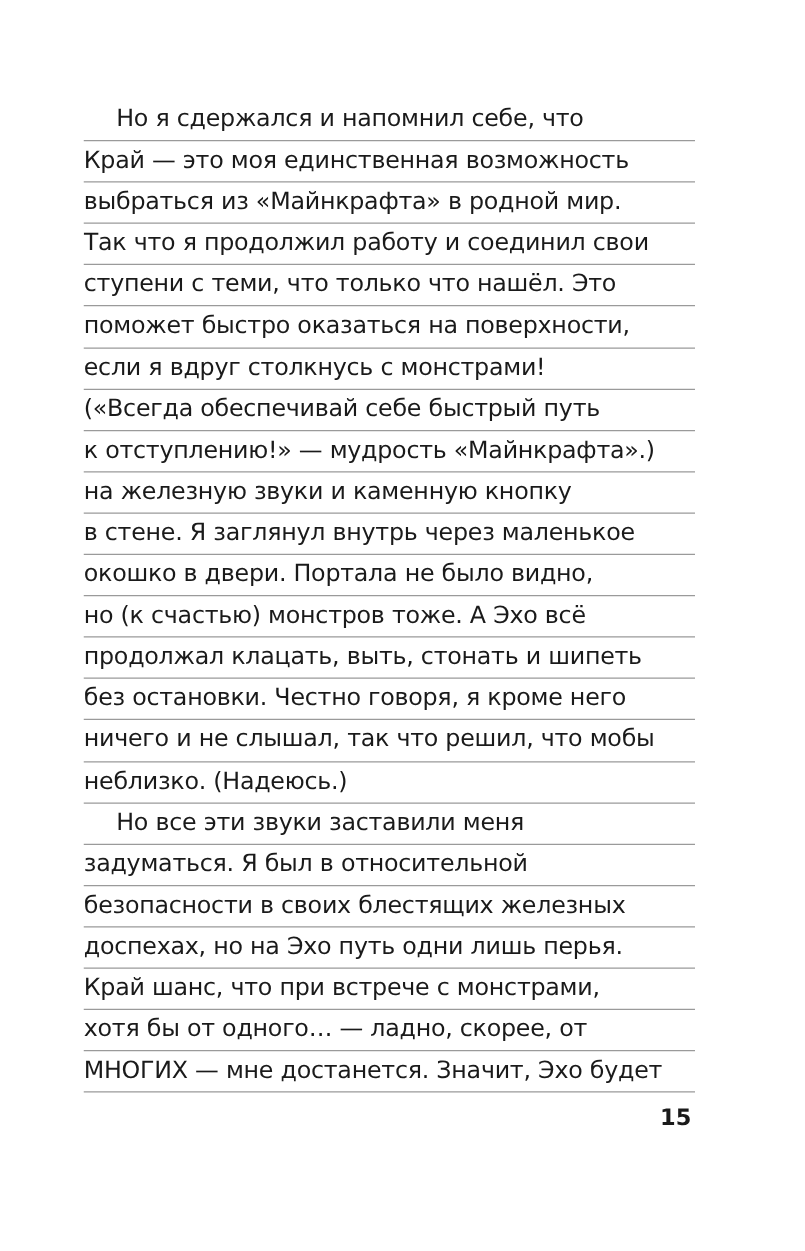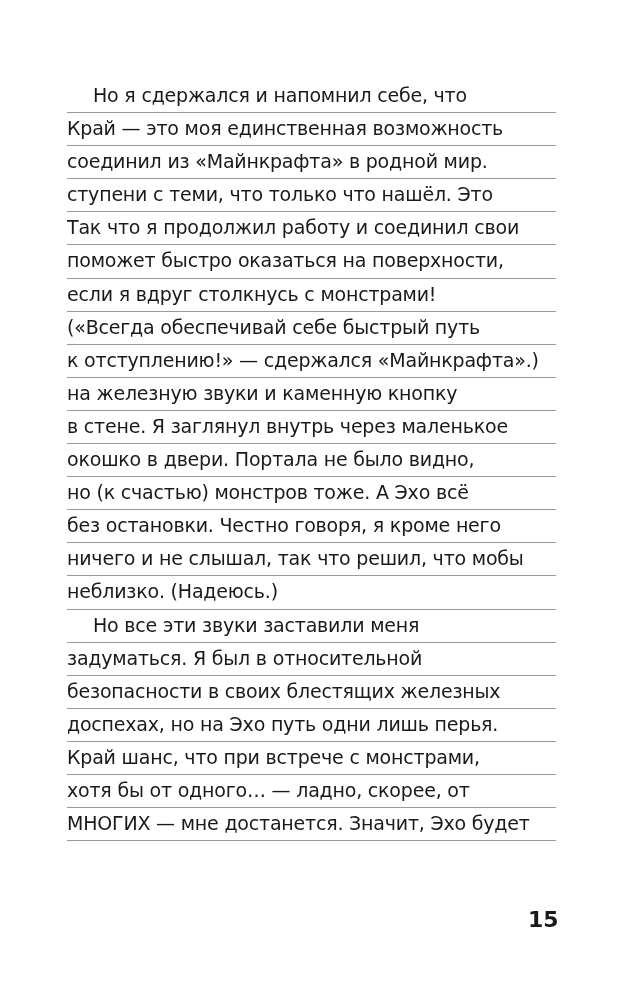--- a/index.html
+++ b/index.html
@@ -9,43 +9,44 @@
   .line {
     height:33.1px; box-sizing:border-box;
     border-bottom:1px solid #9a9a9a;
     font-family:"DejaVu Sans", sans-serif;
     font-size:19px; color:#1a1a1a;
     line-height:30px; white-space:nowrap; overflow:hidden;
     letter-spacing:-0.2px;
   }
   .line.indent { padding-left:26px; }
   .pagenum {
-    position:absolute; left:528px; top:907px;
+    position:absolute; left:528px; top:884px;
     font-family:"DejaVu Sans", sans-serif; font-weight:bold;
-    font-size:22px; color:#1a1a1a;
+    font-size:18px; color:#1a1a1a;
   }
 </style>
 </head>
 <body>
 
 <div class="page">
   <div class="lines" id="lines">
       <div class="line indent">Но я сдержался и напомнил себе, что</div>
       <div class="line">Край — это моя единственная возможность</div>
-      <div class="line">соединил из «Майнкрафта» в родной мир.</div>
+      <div class="line">выбраться из «Майнкрафта» в родной мир.</div>
+      <div class="line">Так что я продолжил работу и соединил свои</div>
       <div class="line">ступени с теми, что только что нашёл. Это</div>
-      <div class="line">Так что я продолжил работу и соединил свои</div>
       <div class="line">поможет быстро оказаться на поверхности,</div>
       <div class="line">если я вдруг столкнусь с монстрами!</div>
       <div class="line">(«Всегда обеспечивай себе быстрый путь</div>
-      <div class="line">к отступлению!» — сдержался «Майнкрафта».)</div>
+      <div class="line">к отступлению!» — мудрость «Майнкрафта».)</div>
       <div class="line">на железную звуки и каменную кнопку</div>
       <div class="line">в стене. Я заглянул внутрь через маленькое</div>
       <div class="line">окошко в двери. Портала не было видно,</div>
       <div class="line">но (к счастью) монстров тоже. А Эхо всё</div>
+      <div class="line">продолжал клацать, выть, стонать и шипеть</div>
       <div class="line">без остановки. Честно говоря, я кроме него</div>
       <div class="line">ничего и не слышал, так что решил, что мобы</div>
       <div class="line">неблизко. (Надеюсь.)</div>
       <div class="line indent">Но все эти звуки заставили меня</div>
       <div class="line">задуматься. Я был в относительной</div>
       <div class="line">безопасности в своих блестящих железных</div>
       <div class="line">доспехах, но на Эхо путь одни лишь перья.</div>
       <div class="line">Край шанс, что при встрече с монстрами,</div>
       <div class="line">хотя бы от одного… — ладно, скорее, от</div>
       <div class="line">МНОГИХ — мне достанется. Значит, Эхо будет</div>

